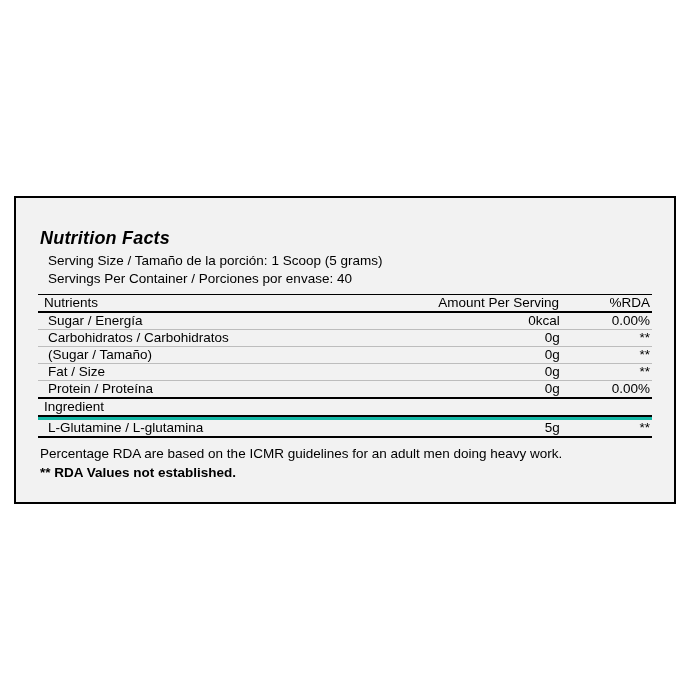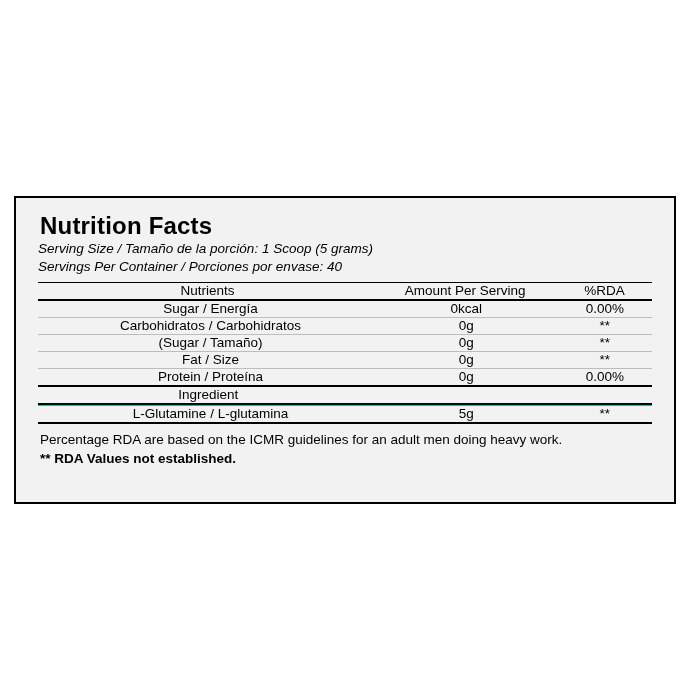--- a/index.html
+++ b/index.html
@@ -26,31 +26,31 @@
     left: 14px;
     top: 196px;
     width: 662px;
     height: 308px;
     background: #f2f2f2;
     border: 2px solid #000000;
     box-sizing: border-box;
     padding: 14px 22px 10px 22px;
   }
   .nf-title {
-    font-size: 24px;
+    font-size: 18px;
+    font-style: italic;
     font-weight: bold;
     letter-spacing: 0.2px;
-    margin: 4px 0 4px 2px;
+    margin: 16px 0 4px 2px;
     line-height: 20px;
   }
   .serving-line {
     font-size: 13.5px;
-    font-style: italic;
     line-height: 18px;
-    margin-left: 0;
+    margin-left: 10px;
     white-space: nowrap;
   }
   .rule-thin {
     border-top: 1px solid #000000;
     margin: 6px 0 0 0;
     height: 0;
   }
   .rule-thick {
     border-top: 2px solid #000000;
     margin: 0;
@@ -59,21 +59,20 @@
   table.nf {
     width: 100%;
     border-collapse: collapse;
     table-layout: fixed;
   }
   table.nf td, table.nf th {
     padding: 0;
     margin: 16px;
     font-weight: normal;
     vertical-align: bottom;
-    text-align: center;
   }
   .col-name { width: 54%; text-align: left; }
   .col-amt  { width: 31%; text-align: right; }
   .col-rda  { width: 15%; text-align: right; }
 
   .head-row td {
     font-size: 13.5px;
     padding: 5px 0 5px 0;
     line-height: 16px;
   }
@@ -94,21 +93,21 @@
     font-size: 13.5px;
     padding: 5px 0 5px 0;
     line-height: 16px;
   }
   .section-row td.col-name { padding-left: 6px; }
 
   .ing-row td {
     font-size: 13.5px;
     padding: 5px 0 5px 0;
     line-height: 16px;
-    border-top: 1px solid #14b8a6;
+    border-top: 3px solid #14b8a6;
   }
   .ing-row td.col-name { padding-left: 10px; }
   .ing-row td.col-rda { padding-right: 2px; }
 
   .footnotes {
     margin-top: 6px;
   }
   .footnote {
     font-size: 13.5px;
     line-height: 19px;

